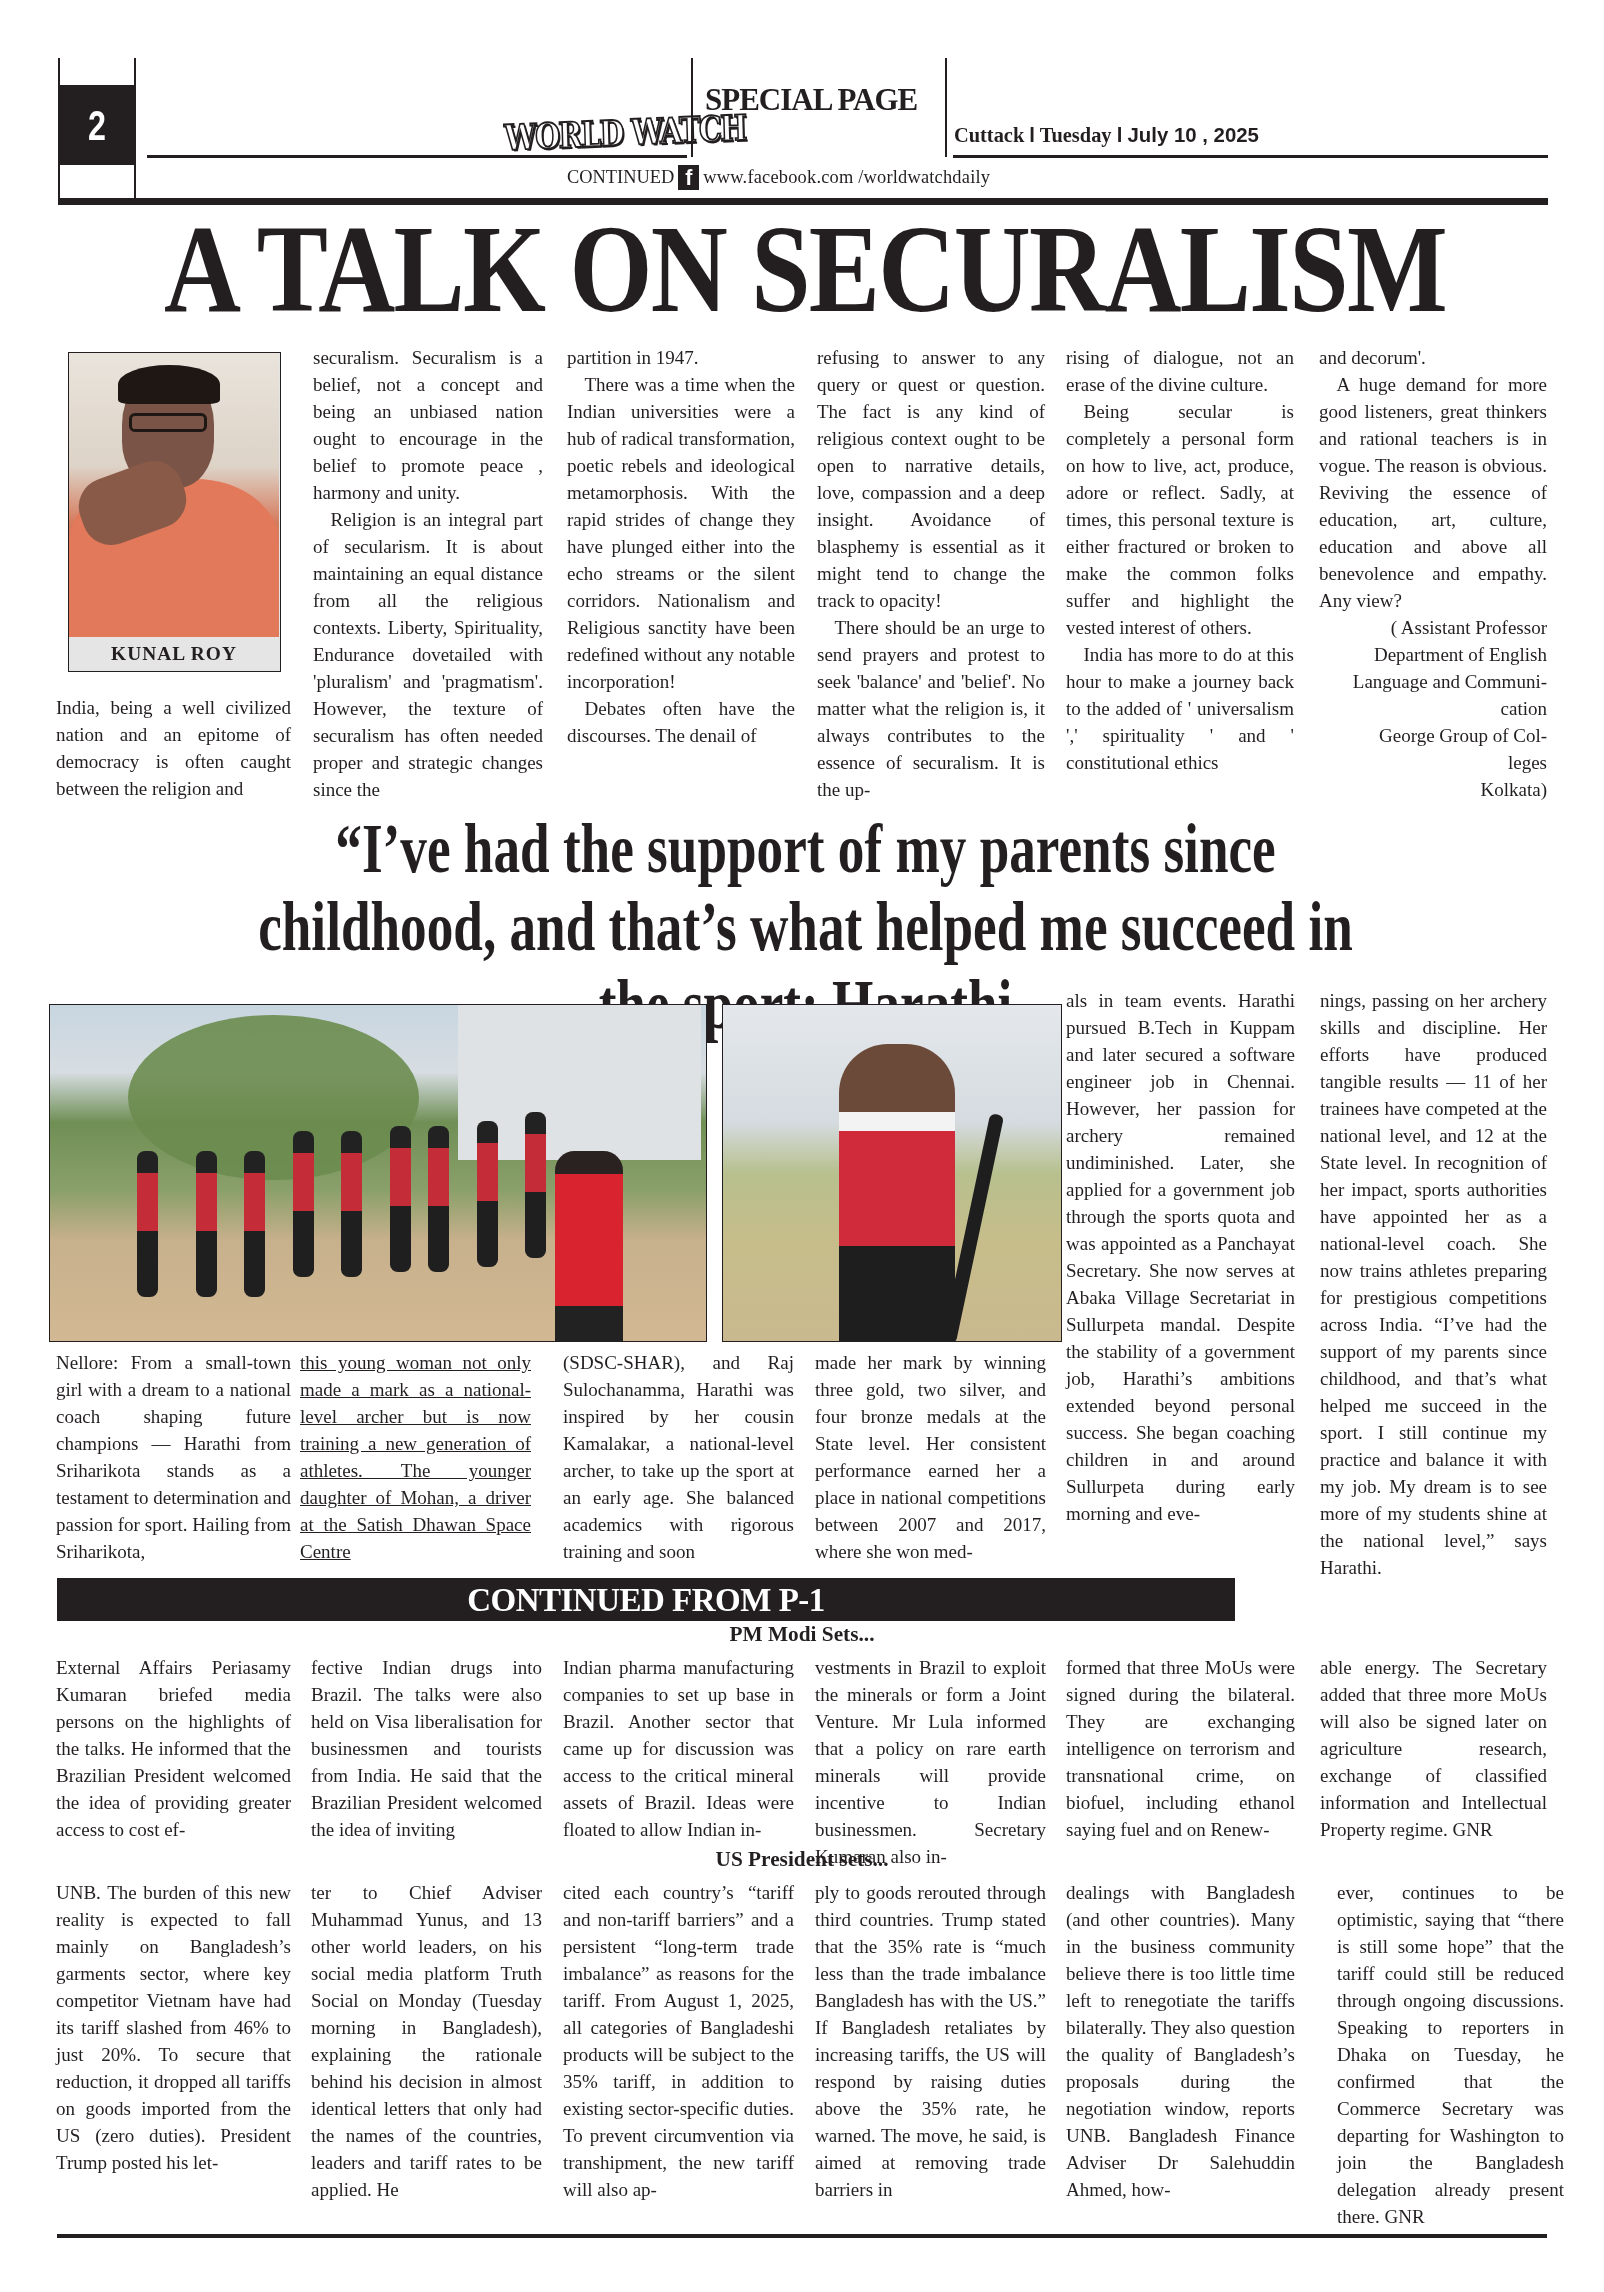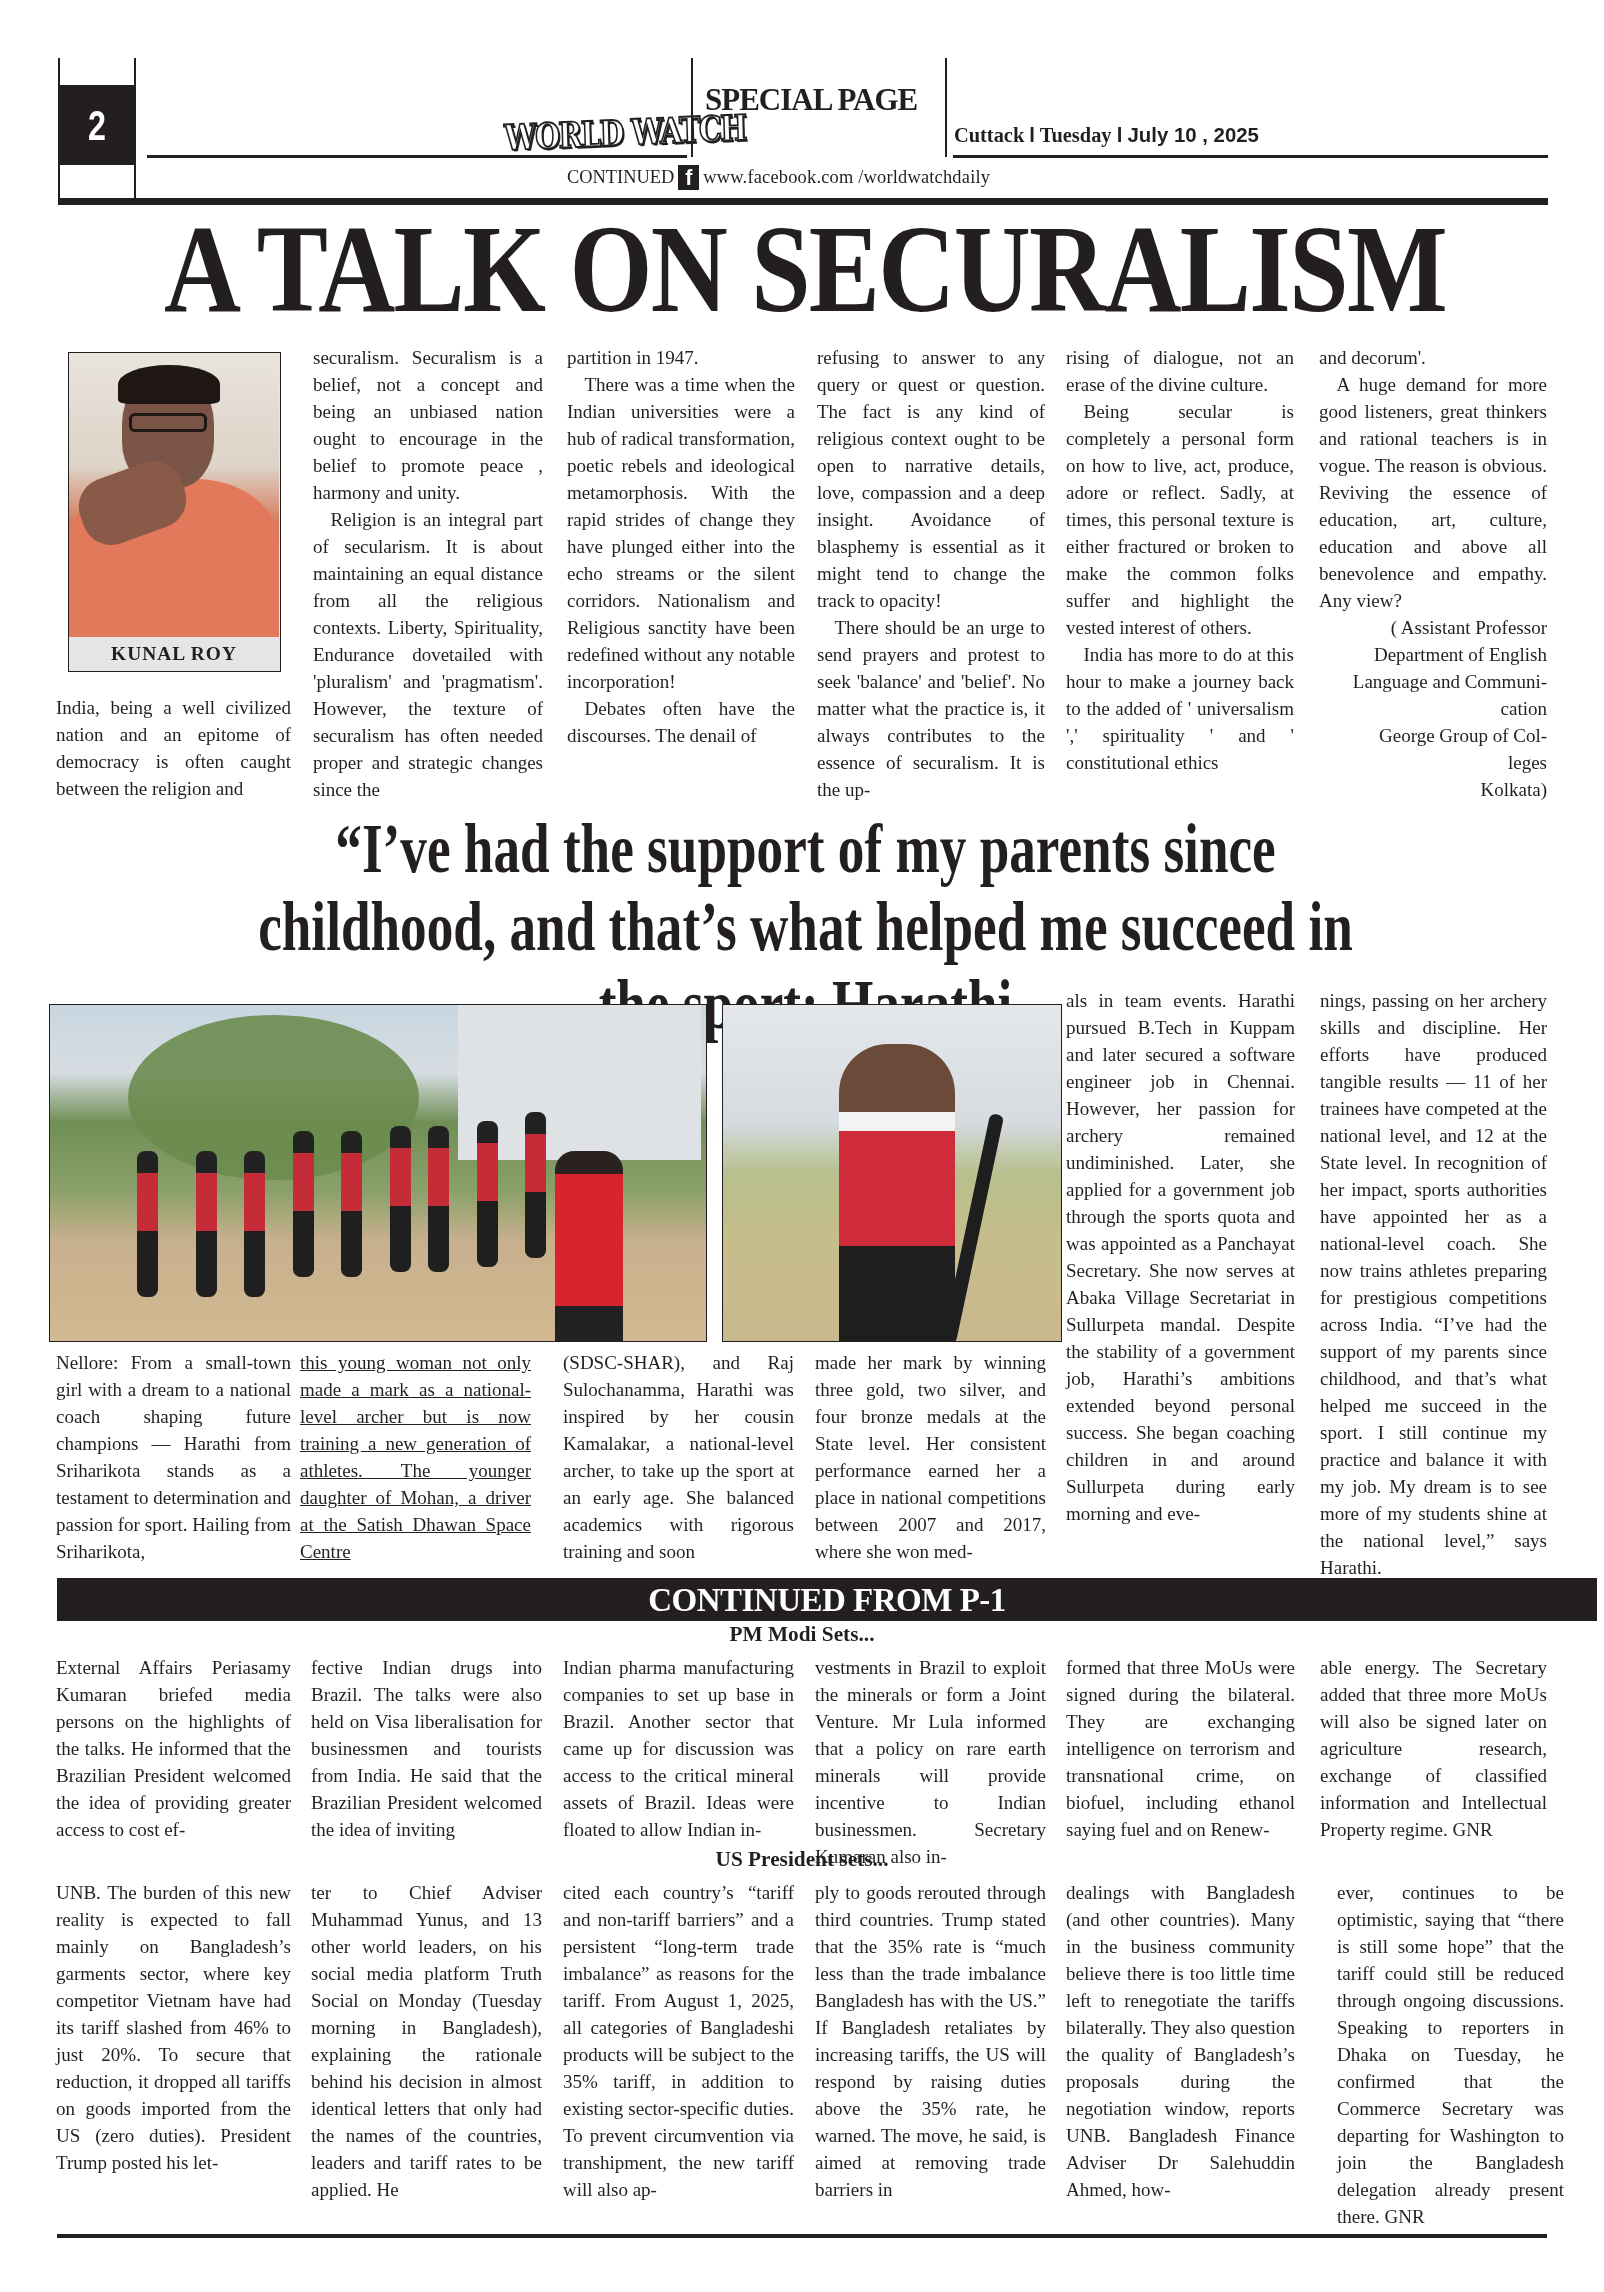--- a/index.html
+++ b/index.html
@@ -55,21 +55,21 @@
   .archery-photo .kid { position: absolute; width: 21.3px; height: 146px; top: 146px; background: linear-gradient(180deg, #222 0%, #222 15%, #c42c37 15%, #c42c37 55%, #1f1f1f 55%); border-radius: 7.8px; }
   .archery-photo .coach { position: absolute; left: 505px; top: 146px; width: 68px; height: 194px; background: linear-gradient(180deg, #2a2220 0%, #2a2220 12%, #d9232e 12%, #d9232e 80%, #222 80%); border-radius: 19.4px 19.4px 0 0; }
 
   .harathi-photo { position: absolute; left: 722px; top: 1004px; width: 340px; height: 338px; border: 1.9px solid #231f20; overflow: hidden;
     background: linear-gradient(180deg, #e4e8ec 0%, #d5dbe0 35%, #b7c08e 50%, #c6bd8a 70%, #cab98f 100%); }
   .harathi-photo .girl { position: absolute; left: 116px; top: 39px; width: 116px; height: 311px;
     background: linear-gradient(180deg, #6b4a3a 0%, #6b4a3a 22%, #f3f3f3 22%, #f3f3f3 28%, #cf2b3a 28%, #cf2b3a 65%, #1e1e1e 65%); border-radius: 49px 49px 9.7px 9.7px; }
   .harathi-photo .bow { position: absolute; left: 243px; top: 107px; width: 13.6px; height: 233px; background: #1e1e1e; transform: rotate(12deg); border-radius: 5.8px; }
 
   
-  .cont-bar { position: absolute; left: 57px; top: 1578px; width: 1540px; height: 43px; background: #231f20; color: #fff; text-align: center;
+  .cont-bar { position: absolute; left: 57px; top: 1578px; width: 1178px; height: 43px; background: #231f20; color: #fff; text-align: center;
     font-family: "Liberation Serif", serif; font-weight: bold; font-size: 33px; line-height: 45px; letter-spacing: -0.5px; }
   .sub-head { position: absolute; left: 57px; width: 1490px; text-align: center; font-family: "Liberation Serif", serif; font-weight: bold; font-size: 21.3px; }
   .bottom-rule { position: absolute; left: 57px; top: 2234px; width: 1490px; height: 3.9px; background: #231f20; }
 </style>
 </head>
 <body>
 
 <div class="hdr-vline" style="left:58px; top:58px; height:144px;"></div>
 <div class="hdr-vline" style="left:134px; top:58px; height:144px;"></div>
 <div class="page-num-box" style="left:60px; width:74px; transform:none;">
@@ -117,21 +117,21 @@
   <p>securalism. Securalism is a belief, not a concept and being an unbiased nation ought to encourage in the belief to promote peace , harmony and unity.</p>
   <p class="ind">Religion is an integral part of secularism. It is about maintaining an equal distance from all the religious contexts. Liberty, Spirituality, Endurance dovetailed with 'pluralism' and 'pragmatism'. However, the texture of securalism has often needed proper and strategic changes since the</p>
 </div>
 <div class="col" style="left:567px; top:344px; width:228px;">
   <p>partition in 1947.</p>
   <p class="ind">There was a time when the Indian universities were a hub of radical transformation, poetic rebels and ideological metamorphosis. With the rapid strides of change they have plunged either into the echo streams or the silent corridors. Nationalism and Religious sanctity have been redefined without any notable incorporation!</p>
   <p class="ind">Debates often have the discourses. The denail of</p>
 </div>
 <div class="col" style="left:817px; top:344px; width:228px;">
   <p>refusing to answer to any query or quest or question. The fact is any kind of religious context ought to be open to narrative details, love, compassion and a deep insight. Avoidance of blasphemy is essential as it might tend to change the track to opacity!</p>
-  <p class="ind">There should be an urge to send prayers and protest to seek 'balance' and 'belief'. No matter what the practice is, it always contributes to the essence of securalism. It is the up-</p>
+  <p class="ind">There should be an urge to send prayers and protest to seek 'balance' and 'belief'. No matter what the religion is, it always contributes to the essence of securalism. It is the up-</p>
 </div>
 <div class="col" style="left:1066px; top:344px; width:228px;">
   <p>rising of dialogue, not an erase of the divine culture.</p>
   <p class="ind">Being secular is completely a personal form on how to live, act, produce, adore or reflect. Sadly, at times, this personal texture is either fractured or broken to make the common folks suffer and highlight the vested interest of others.</p>
   <p class="ind">India has more to do at this hour to make a journey back to the added of ' universalism ',' spirituality ' and ' constitutional ethics</p>
 </div>
 <div class="col" style="left:1319px; top:344px; width:228px;">
   <p>and decorum'.</p>
   <p class="ind">A huge demand for more good listeners, great thinkers and rational teachers is in vogue. The reason is obvious. Reviving the essence of education, art, culture, education and above all benevolence and empathy. Any view?</p>
   <div class="right">

